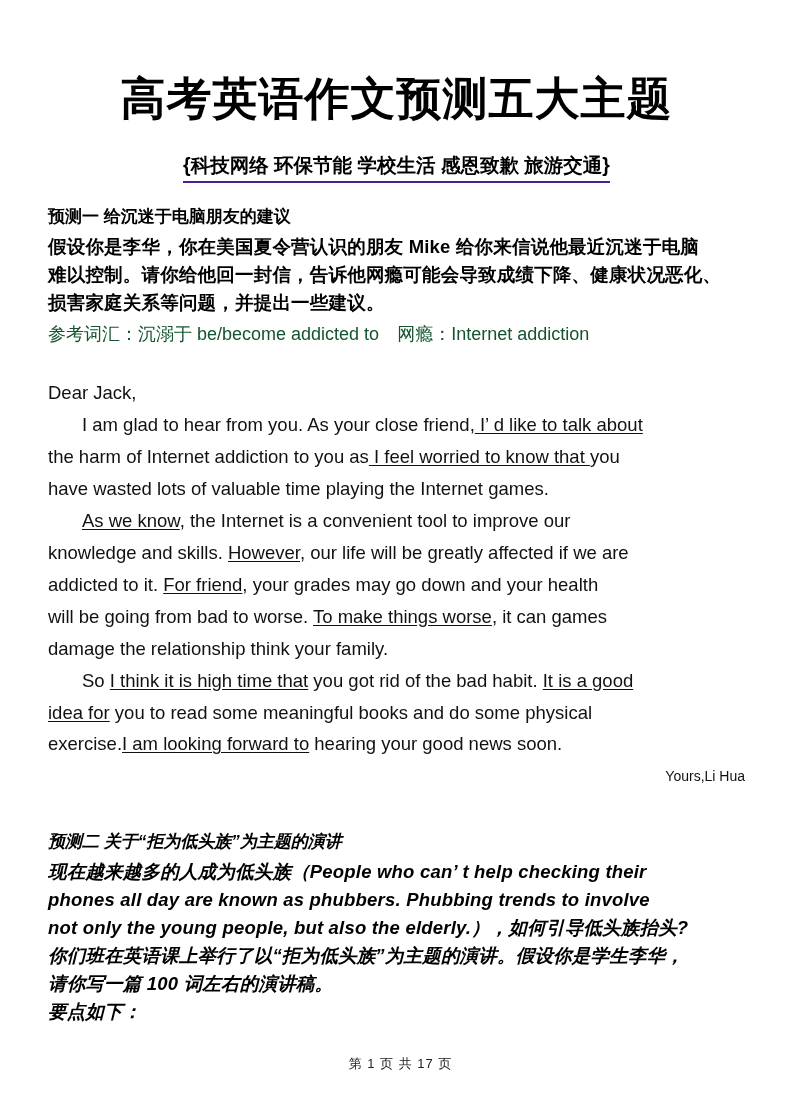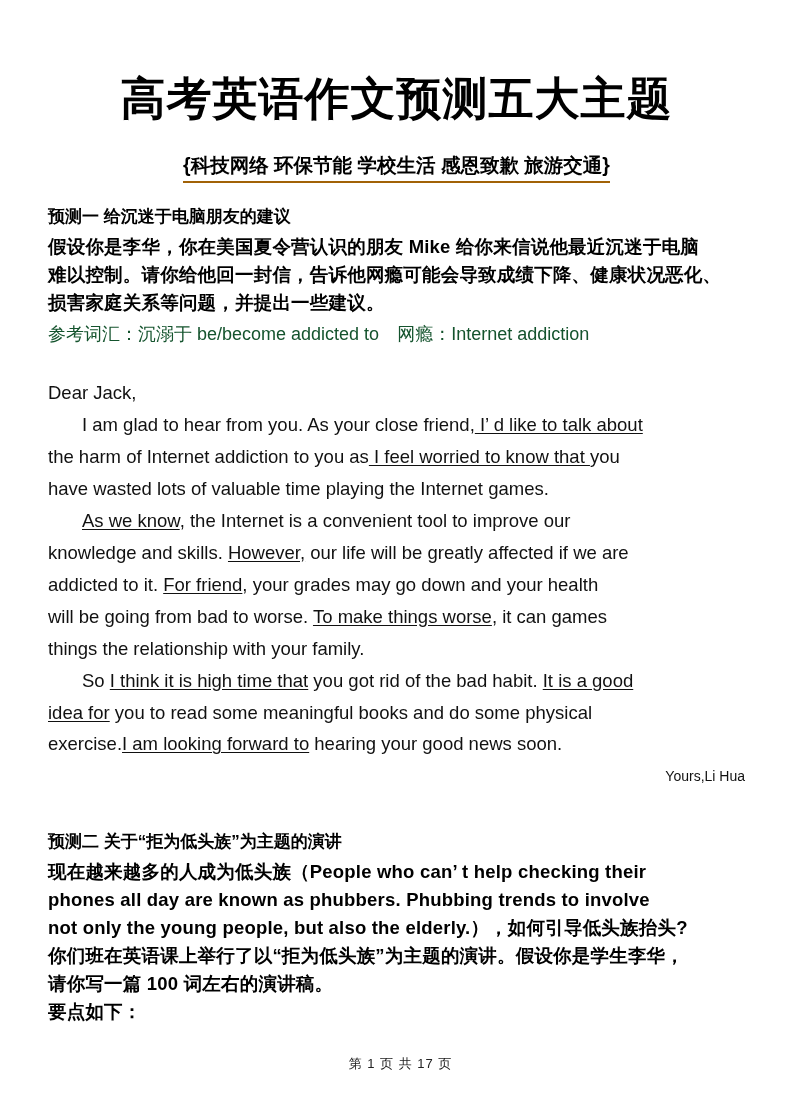--- a/index.html
+++ b/index.html
@@ -34,21 +34,21 @@
   }
   .subtitle-wrap {
     text-align: center;
     margin: 28px 0 22px 0;
   }
   .subtitle {
     display: inline-block;
     font-size: 19.5px;
     font-weight: bold;
     color: #000;
-    border-bottom: 2px solid #a16207;
+    border-bottom: 2px solid #4c1d95;
     padding-bottom: 2px;
     line-height: 1.35;
   }
   .prompt-heading {
     font-size: 17px;
     font-weight: bold;
     color: #000;
     margin: 10px 0 4px 0;
     line-height: 1.4;
   }
@@ -88,20 +88,21 @@
     text-underline-offset: 2px;
   }
   .signature {
     text-align: right;
     margin-top: 6px;
     font-size: 14px;
     color: #111;
   }
   .section2 {
     margin-top: 42px;
+    font-style: italic;
   }
   .footer {
     position: absolute;
     left: 1px;
     right: 0;
     bottom: 24px;
     text-align: center;
     font-size: 13px;
     color: #222;
     letter-spacing: 1px;
@@ -147,21 +148,21 @@
       </p>
       <p>
         <span>knowledge and skills. </span><span class="u">However,</span><span> our life will be greatly affected if we are</span>
       </p>
       <p>
         <span>addicted to it. </span><span class="u">For friend</span><span>,  your grades may go down and your health</span>
       </p>
       <p>
         <span>will be going from bad to worse. </span><span class="u">To make things worse</span><span>, it can games</span>
       </p>
-      <p>things the relationship with your family.</p>
+      <p>damage the relationship think your family.</p>
 
       <p>
         <span class="indent"></span><span>So </span><span class="u">I think it is high time that</span><span> you got rid of the bad habit. </span><span class="u">It is a good</span>
       </p>
       <p>
         <span class="u">idea for</span><span> you to read some meaningful books and do some physical</span>
       </p>
       <p>
         <span>exercise.</span><span class="u">I am looking forward to</span><span> hearing your good news soon.</span>
       </p>

